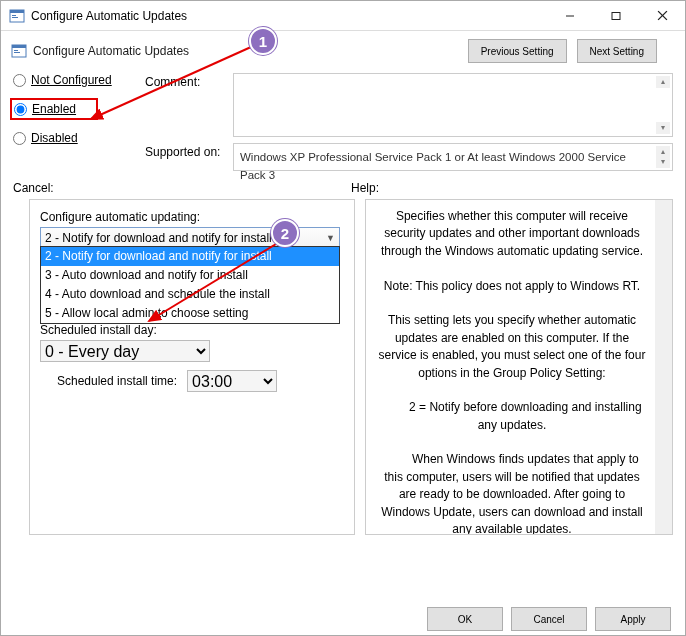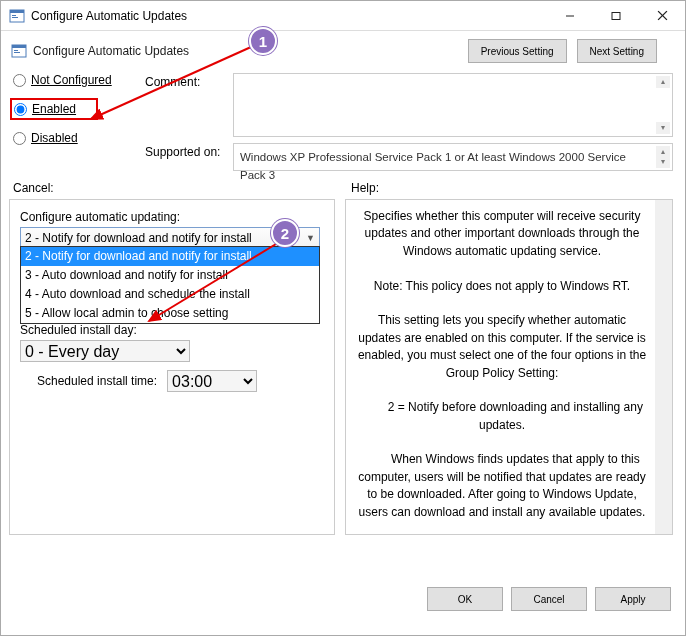--- a/index.html
+++ b/index.html
@@ -141,21 +141,21 @@
   
   .section-labels {
     display: flex;
     padding: 10px 12px 4px 12px;
     font-size: 12px;
   }
   .section-labels .options-label { width: 338px; }
   
   .main-row {
     display: flex;
-    padding: 0 12px 0 8px;
+    padding: 0 12px 0 28px;
     gap: 10px;
     height: 336px;
   }
   .options-panel, .help-panel {
     border: 1px solid #ccc;
     position: relative;
     background: #fff;
   }
   .options-panel {
     width: 326px;
@@ -222,21 +222,21 @@
   select.native {
     height: 22px;
     font-size: 16px;
     font-family: inherit;
     border: 1px solid #bbb;
     background: #f5f5f5;
   }
   
   .footer {
     position: absolute;
-    bottom: 24px;
+    bottom: 4px;
     right: 14px;
     display: flex;
     gap: 8px;
   }
   .footer button {
     width: 76px;
   }
   
   .badge {
     position: absolute;

